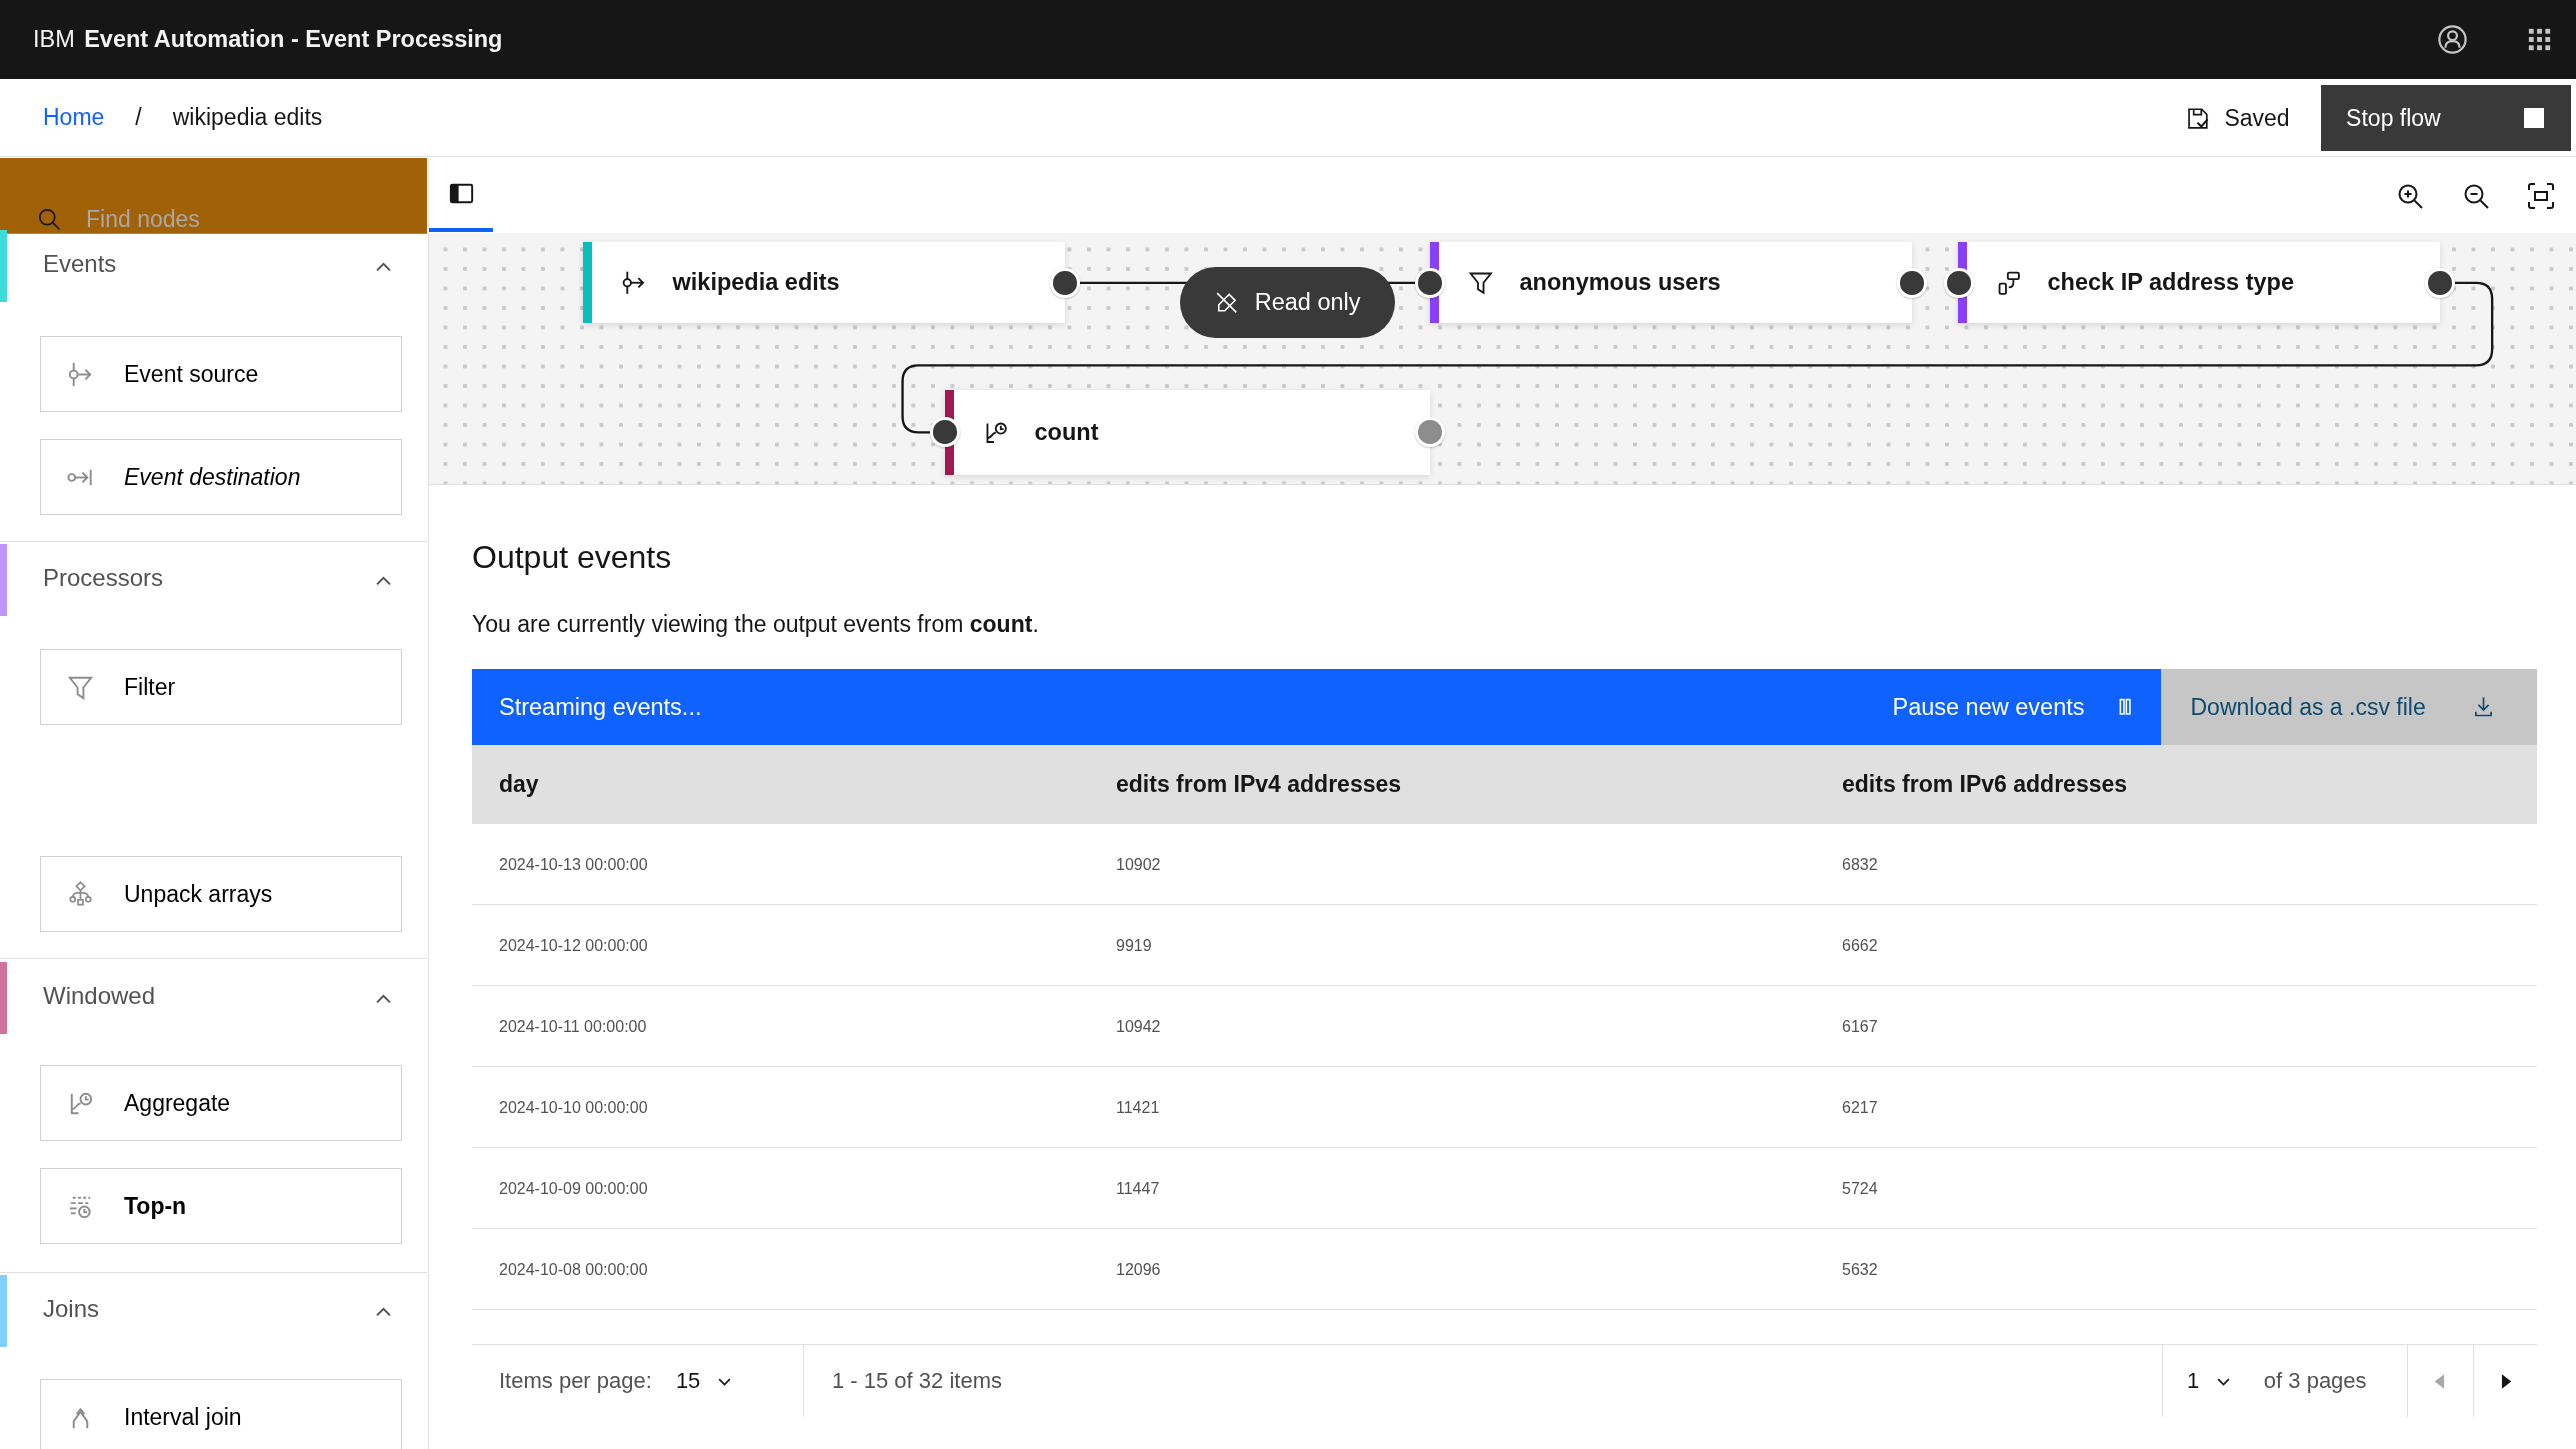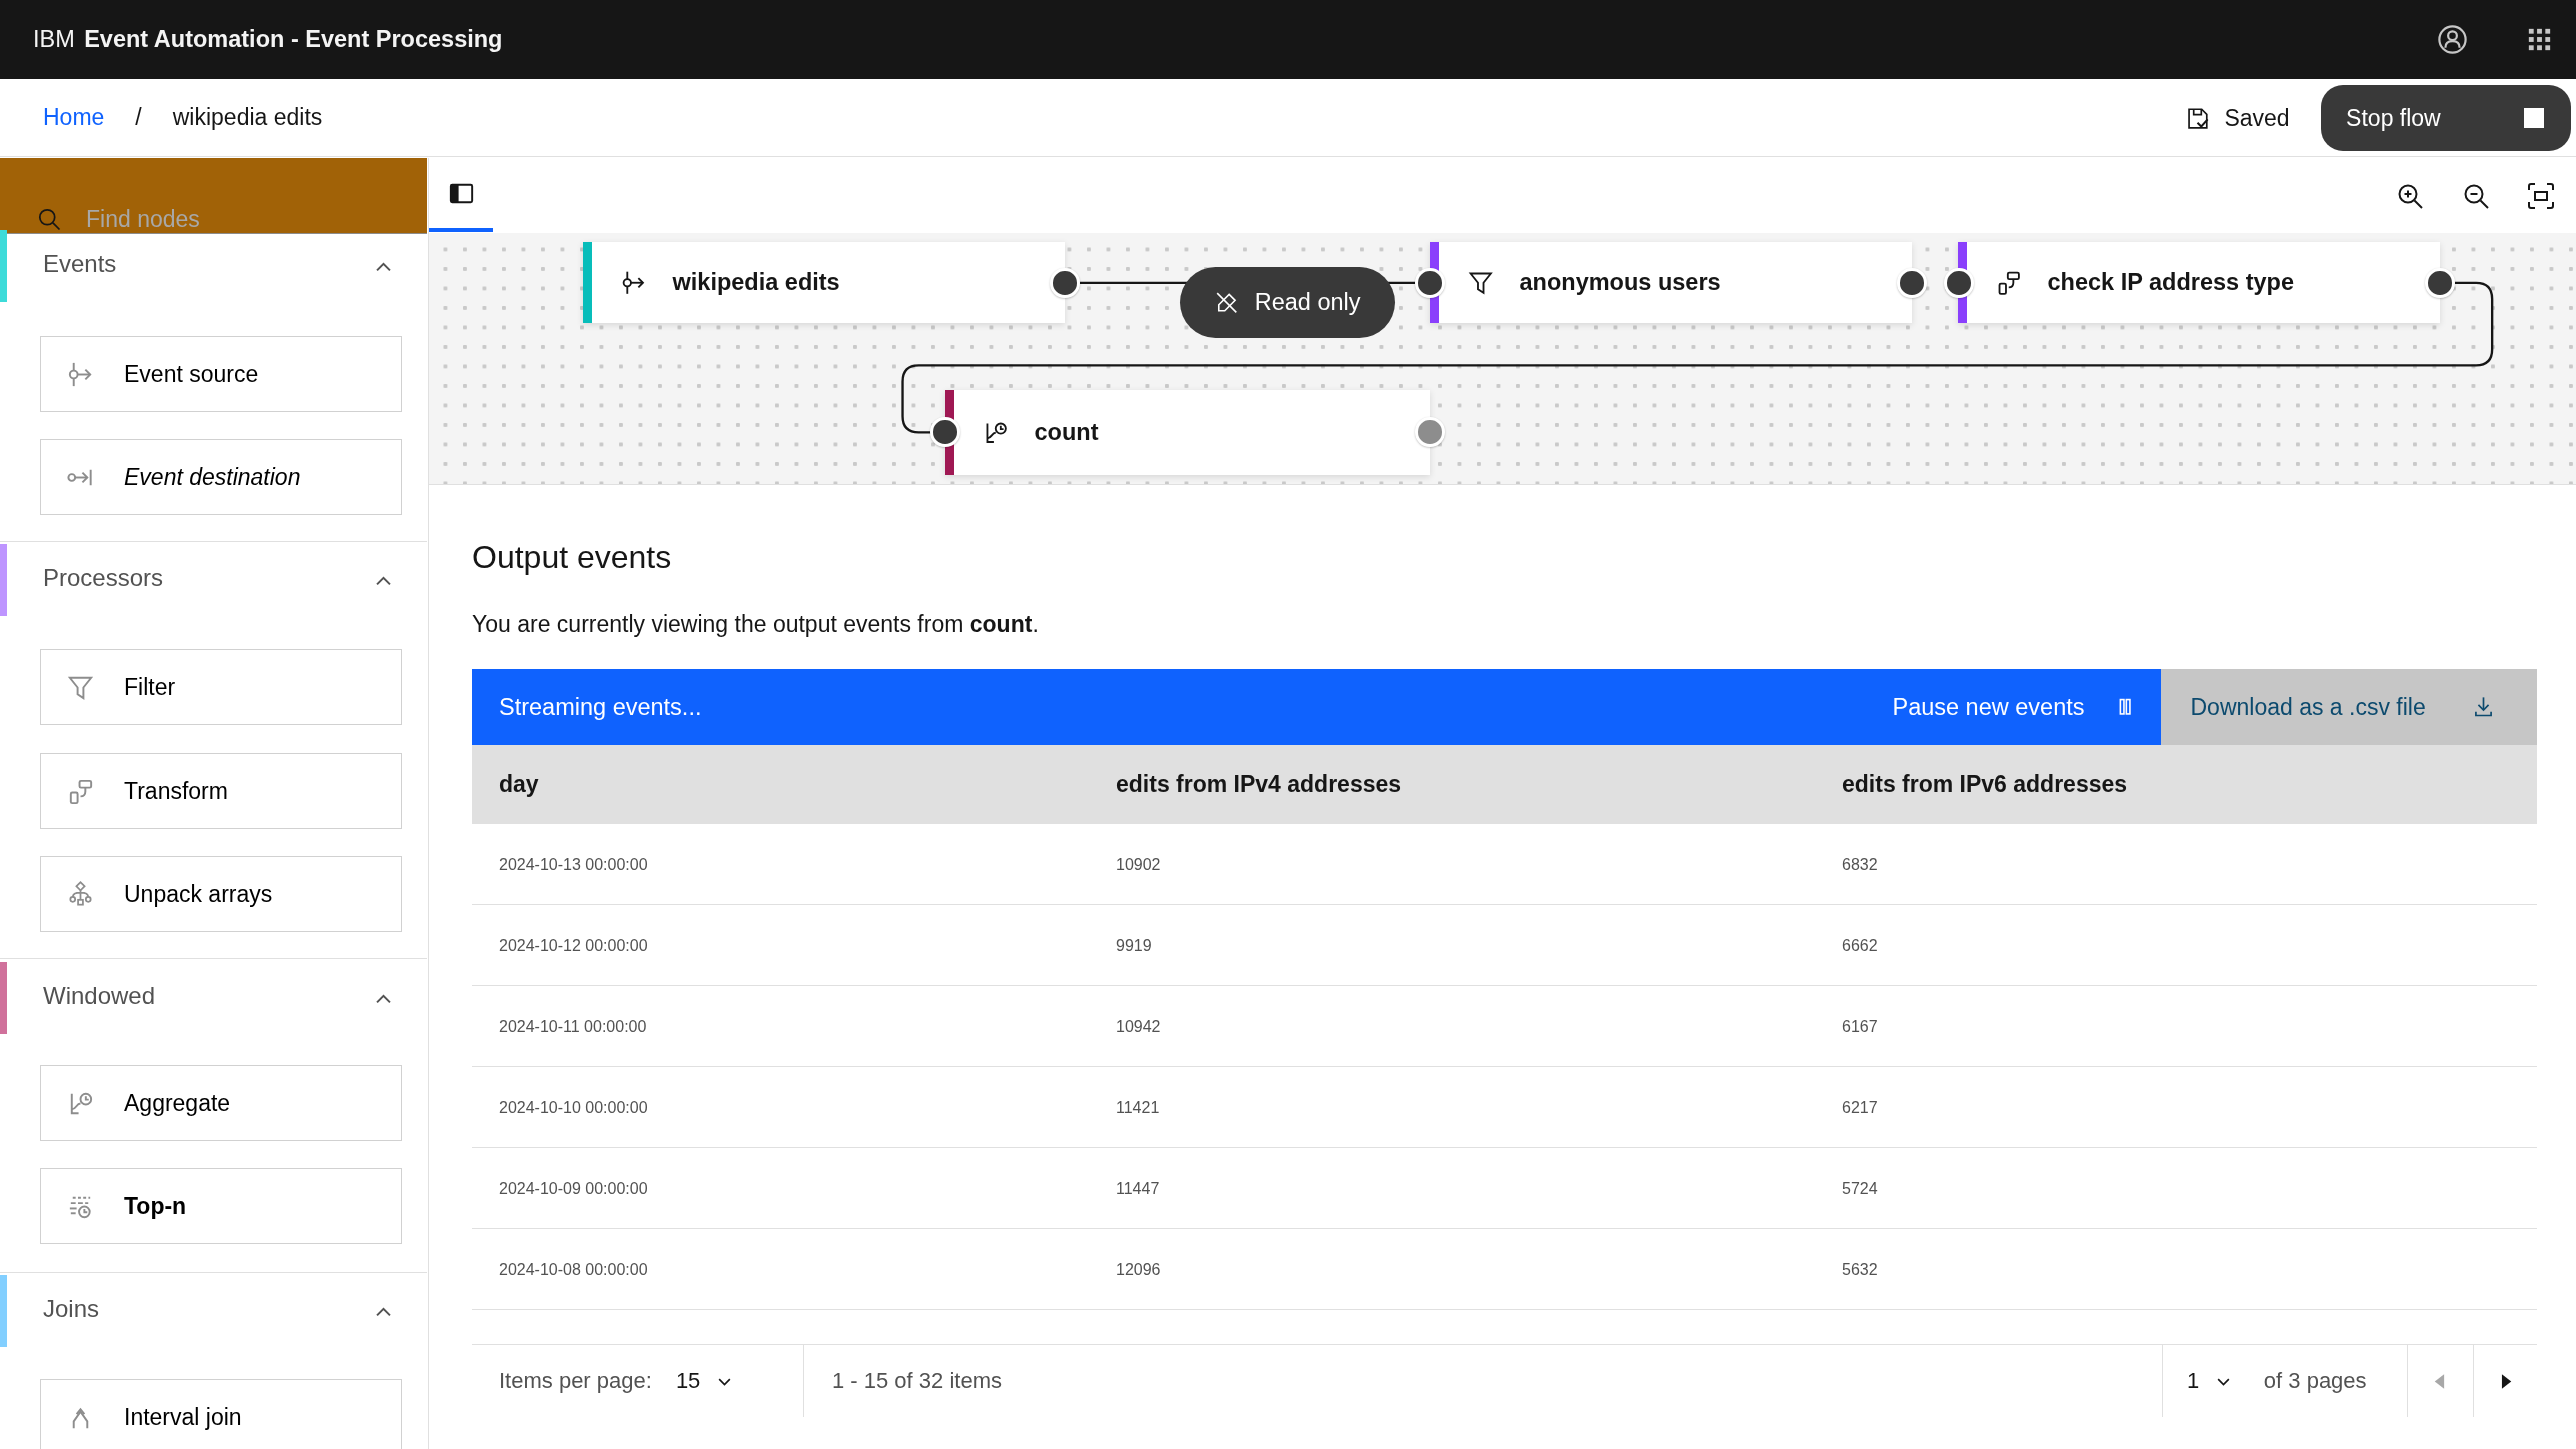--- a/index.html
+++ b/index.html
@@ -19,21 +19,21 @@
   
   .crumb-bar { position:absolute; left:0; top:79px; width:2576px; height:78px; background:#fff;
     border-bottom:1.3px solid #e0e0e0; display:flex; align-items:center; }
   .crumbs { margin-left:43px; display:flex; align-items:center; gap:31px; font-size:23px; }
   .crumb-home { color:#0f62fe; cursor:pointer; }
   .crumb-sep { color:#161616; }
   .crumb-current { color:#161616; }
   .crumb-right { position:absolute; right:5.4px; top:0; height:78px; display:flex; align-items:center; }
   .saved { display:flex; align-items:center; gap:13.4px; font-size:23px; color:#161616; margin-right:31px; }
   .stop-flow-btn { width:250px; height:66px; background:#393939; color:#fff; font-size:23px;
-    display:flex; align-items:center; cursor:pointer; padding-left:25.5px; position:relative;border-radius:22px; }
+    display:flex; align-items:center; cursor:pointer; padding-left:25.5px; position:relative; }
   .stop-flow-btn .stop-square { position:absolute; right:27px; top:23px; width:20px; height:20px; background:#fff; }
 
   
   .sidebar { position:absolute; left:0; top:158px; width:429px; height:1291px; background:#fff;
     border-right:1.3px solid #e0e0e0; overflow:hidden; }
   .find-row { position:absolute; left:0; top:0; width:427px; height:76px; border-bottom:1.3px solid #8d8d8d;
     display:flex; align-items:flex-end; background:#a16207; }
   .find-row .mag { margin-left:35px; color:#161616; }
   .find-input { border:none; outline:none; font-size:23px; margin-left:23px; width:282px; color:#161616;
     font-family:inherit; background:transparent; }
@@ -219,30 +219,20 @@
     </div>
   </div>
   <div class="pal-item" style="top:491px;">
     <span class="pi-icon">
       <svg width="31" height="31" viewBox="0 0 32 32" fill="none" stroke="currentColor" stroke-width="2">
         <path d="M5 6 H27 L19 16 V27 L13 23 V16 Z"></path>
       </svg>
     </span>
     <span class="pi-label">Filter</span>
   </div>
-  <div class="pal-item" style="top:595px;">
-    <span class="pi-icon">
-      <svg width="31" height="31" viewBox="0 0 32 32" fill="none" stroke="currentColor" stroke-width="2">
-        <rect x="6" y="17" width="7" height="11" rx="1.5"></rect>
-          <rect x="15" y="5" width="12" height="7" rx="1.5"></rect>
-        <path d="M21 12 V16 Q21 21 16 21"></path>
-      </svg>
-    </span>
-    <span class="pi-label">Transform</span>
-  </div>
   <div class="pal-item" style="top:698px;">
     <span class="pi-icon">
       <svg width="31" height="31" viewBox="0 0 32 32" fill="none" stroke="currentColor" stroke-width="1.8">
         <rect x="13" y="4.5" width="6" height="6" transform="rotate(45 16 7.5)"></rect>
         <path d="M16 11.5 V14 M16 14 C10 14 8 15.5 8 18.5 M16 14 C22 14 24 15.5 24 18.5 M16 14 V21.5"></path>
         <circle cx="8" cy="21" r="2.5"></circle>
           <circle cx="24" cy="21" r="2.5"></circle>
           <rect x="13.5" y="21.5" width="5" height="5"></rect>
       </svg>
     </span>

